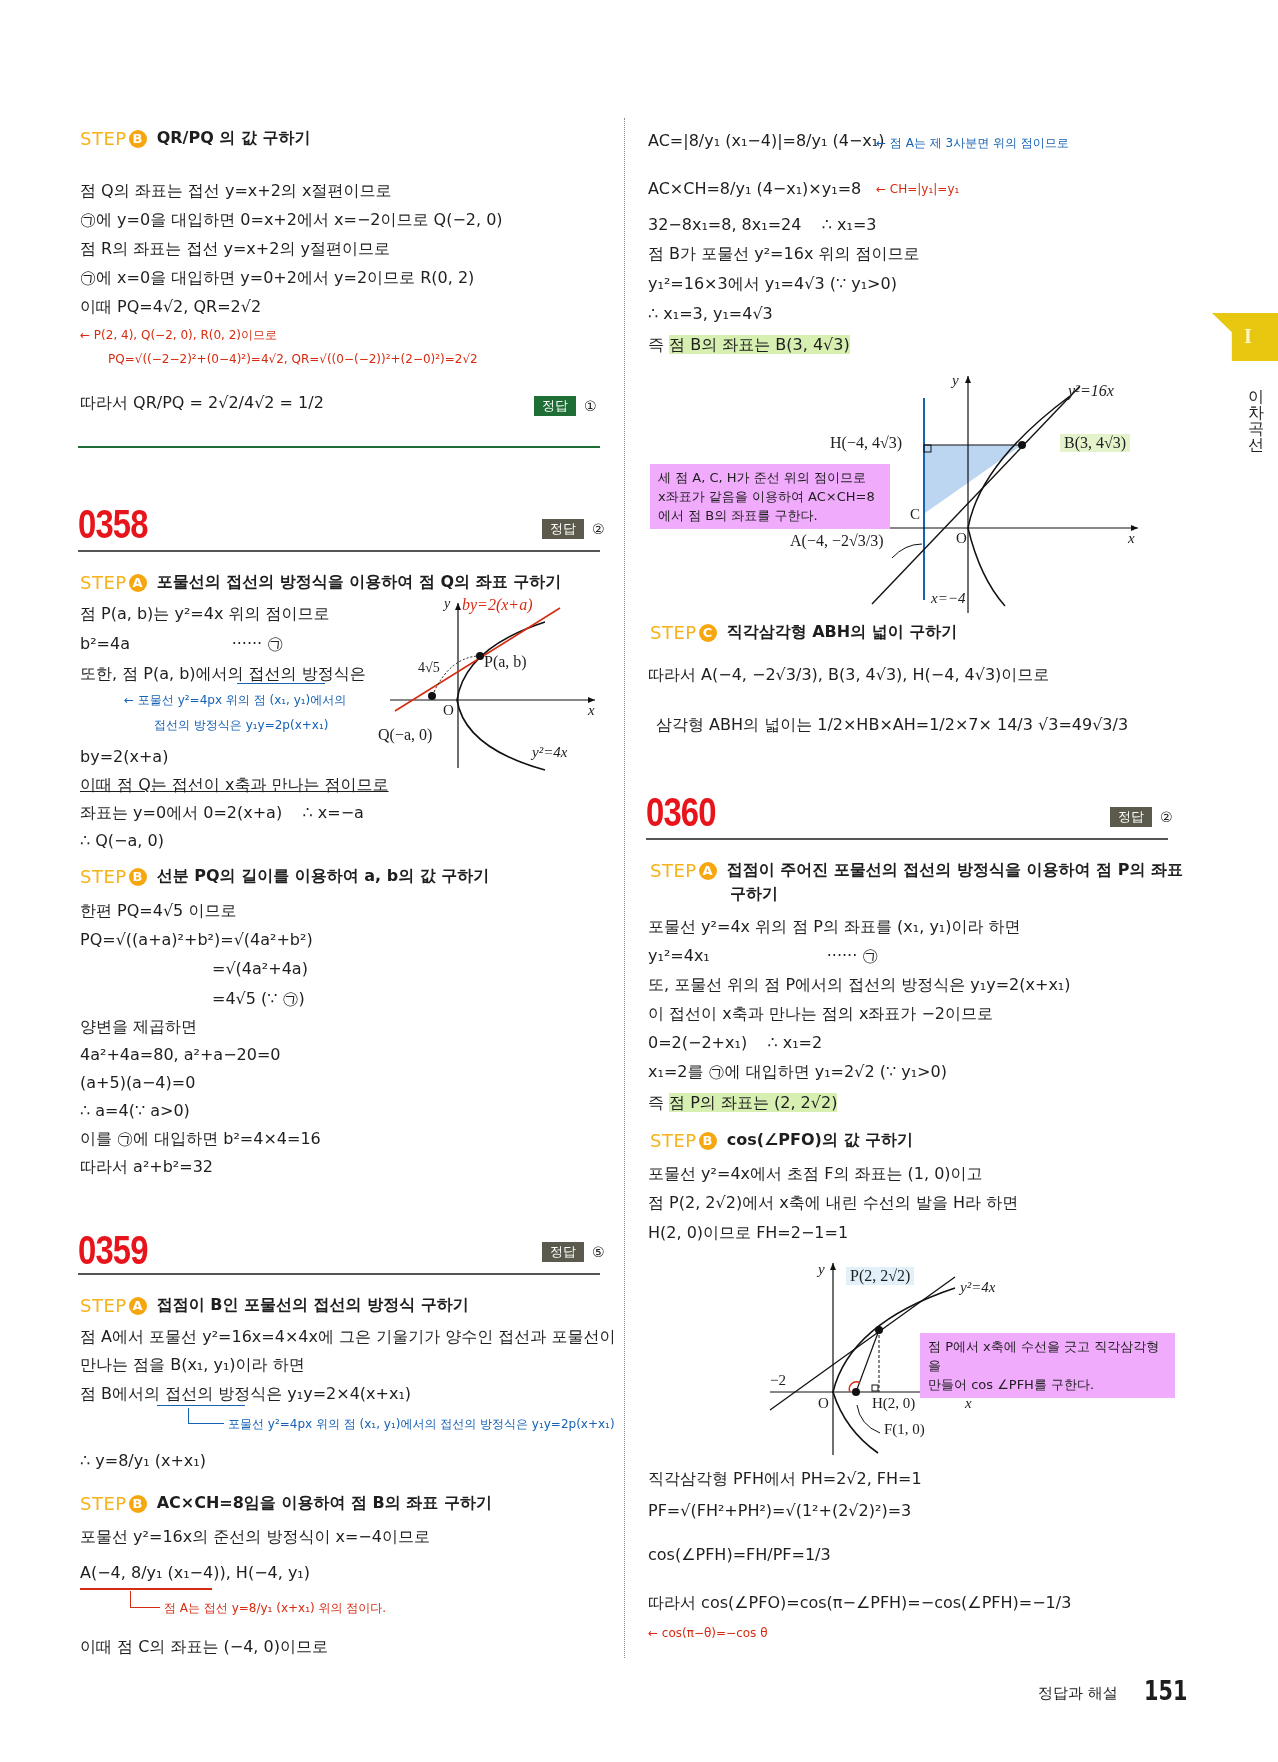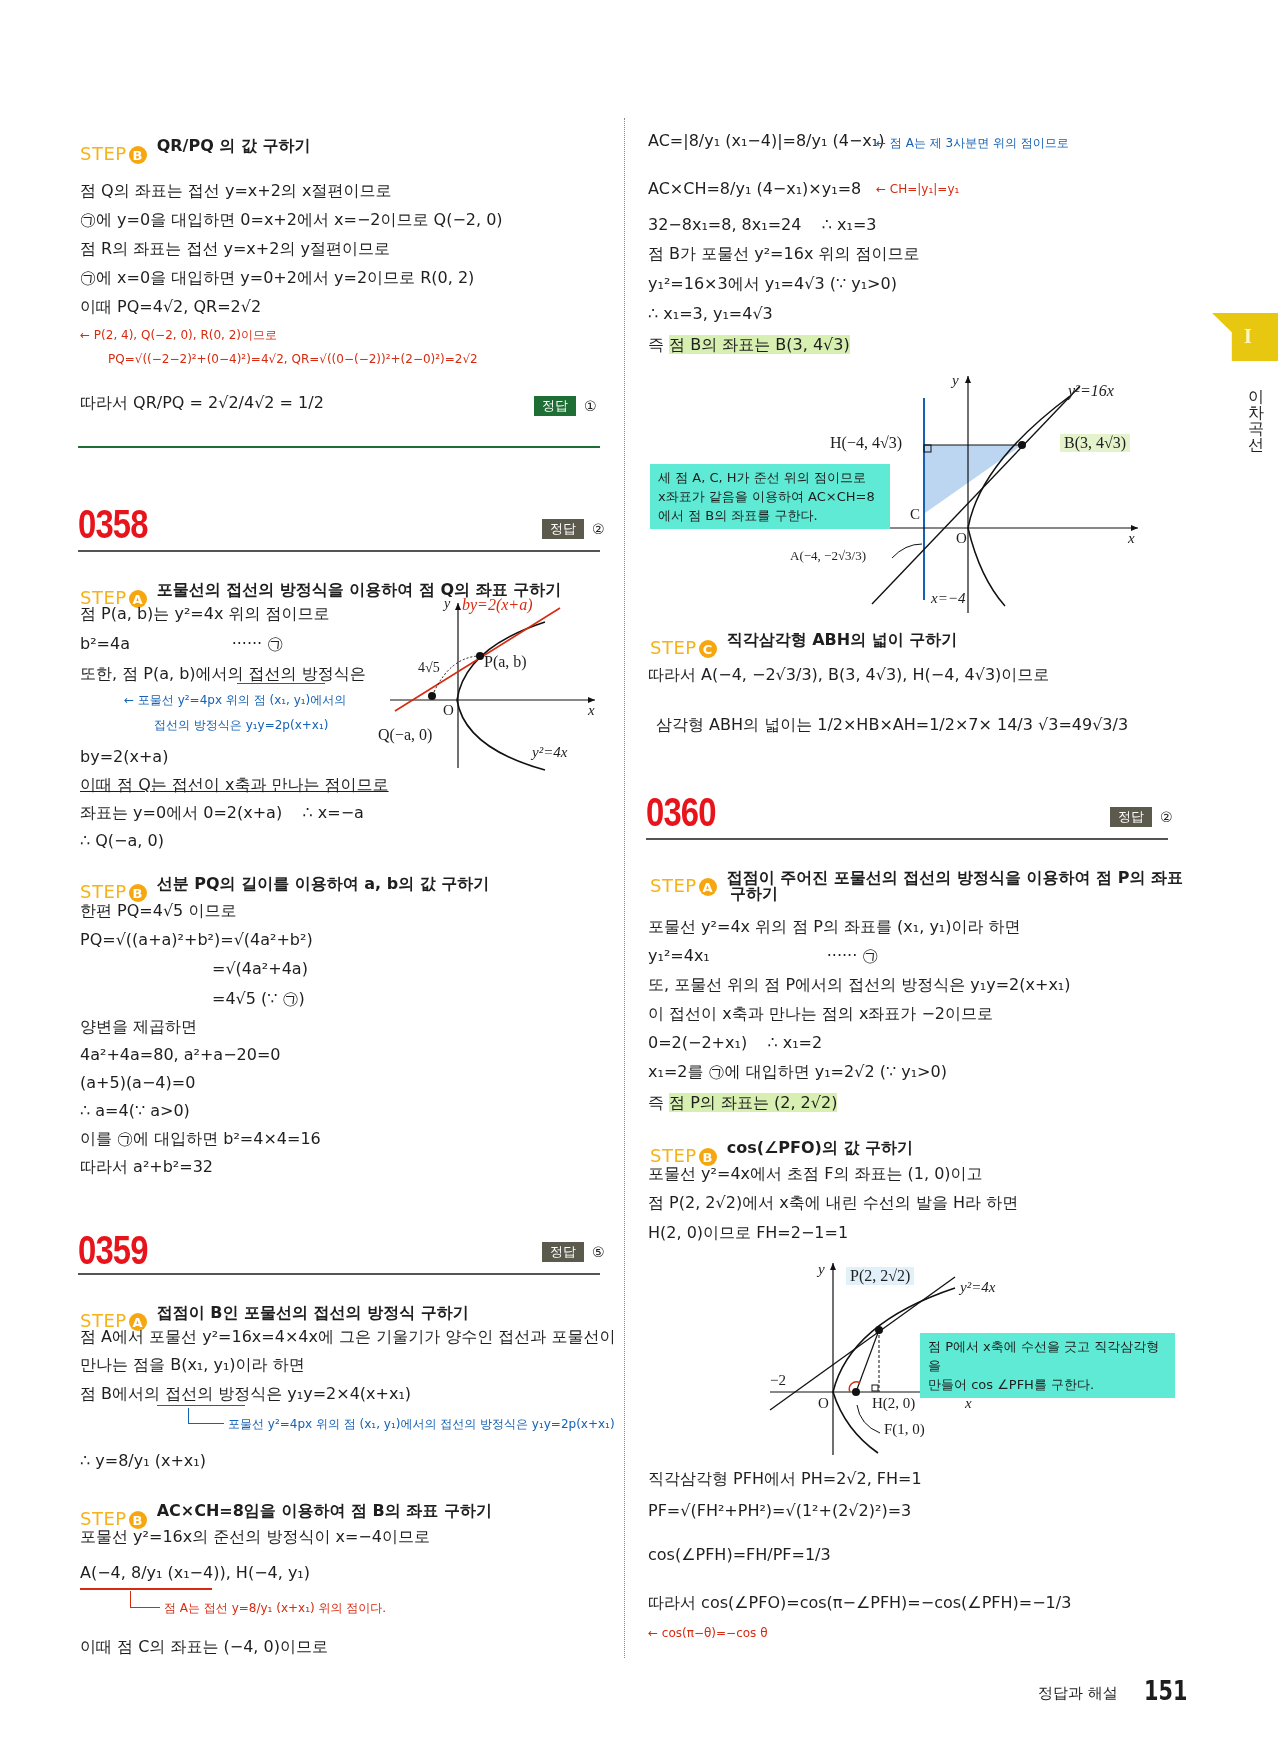--- a/index.html
+++ b/index.html
@@ -2,30 +2,30 @@
 <html><head>
 <meta charset="utf-8">
 <style>
   * { box-sizing: border-box; margin: 0; padding: 0; }
   html, body { width: 1278px; height: 1762px; background: #ffffff; overflow: hidden; }
   body { position: relative; font-family: "DejaVu Sans", "Liberation Sans", sans-serif; color: #1e1e1e; }
   .serif { font-family: "Liberation Serif", "DejaVu Serif", serif; }
   .abs { position: absolute; }
   .line { position: absolute; font-size: 16px; line-height: 22px; white-space: nowrap; }
   .step { position: absolute; font-size: 16px; font-weight: bold; white-space: nowrap; display: flex; align-items: center; gap: 10px; }
-  .step .tag { color: #f6b21a; font-weight: normal; font-size: 18px; letter-spacing: 0.5px; display: flex; align-items: flex-end; margin-top: 15px; }
+  .step .tag { color: #f6b21a; font-weight: normal; font-size: 18px; letter-spacing: 0.5px; display: flex; align-items: center; }
   .step .circ { display: inline-flex; width: 18px; height: 18px; border-radius: 50%; background: #f6a70f; color: #fff; font-size: 13px; font-weight: bold; align-items: center; justify-content: center; margin-left: 2px; }
   .prob-num { position: absolute; font-family: "Liberation Sans", sans-serif; font-weight: bold; color: #e8141b; font-size: 40px; letter-spacing: -1px; transform: scaleX(0.82); transform-origin: left; }
   .rule { position: absolute; height: 2px; background: #555; }
   .badge { position: absolute; display: flex; align-items: center; gap: 8px; font-size: 14px; }
   .badge .pill { display: inline-block; padding: 1px 8px; border-radius: 0; color: #fff; font-size: 13px; }
   .note-red { position: absolute; color: #d62b10; font-size: 12px; white-space: nowrap; }
   .note-blue { position: absolute; color: #1561b5; font-size: 12px; white-space: nowrap; }
   .hl { background: #d8efb2; }
-  .callout { position: absolute; background: #5eead4; font-size: 13px; line-height: 19px; padding: 4px 8px; }
+  .callout { position: absolute; background: #f0abfc; font-size: 13px; line-height: 19px; padding: 4px 8px; }
   .colsep { position: absolute; left: 624px; top: 118px; width: 0; height: 1540px; border-left: 1px dotted #888; }
 </style>
 </head>
 <body>
 
 <div>
 
   <div class="step" style="left:80px; top:128px;">
     <span class="tag">
         <span>STEP</span>
@@ -185,21 +185,21 @@
       <circle cx="372" cy="77" r="4" fill="#111"></circle>
       <path d="M 242 190 Q 255 176 272 176" fill="none" stroke="#111"></path>
     </svg>
     <div class="abs serif" style="left:302px; top:4px; font-style:italic; font-size:15px;">y</div>
     <div class="abs serif" style="left:418px; top:14px; font-style:italic; font-size:16px;">y²=16x</div>
     <div class="abs serif" style="left:180px; top:66px; font-size:16px;">H(−4, 4√3)</div>
     <div class="abs serif" style="left:410px; top:66px; font-size:16px; background:#e5f3cd; padding:0 4px;">B(3, 4√3)</div>
     <div class="abs serif" style="left:260px; top:138px; font-size:15px;">C</div>
     <div class="abs serif" style="left:306px; top:162px; font-size:15px;">O</div>
     <div class="abs serif" style="left:478px; top:162px; font-style:italic; font-size:15px;">x</div>
-    <div class="abs serif" style="left:140px; top:180px; font-size:13px;">A(−4, −2√3/3)</div>
+    <div class="abs serif" style="left:140px; top:164px; font-size:16px;">A(−4, −2√3/3)</div>
     <div class="abs serif" style="left:258px; top:222px; font-style:italic; font-size:15px;margin-left:23px;">x=−4</div>
     <div class="callout" style="left:0px; top:96px; width:240px;">
       <div>세 점 A, C, H가 준선 위의 점이므로</div>
       <div>x좌표가 같음을 이용하여 AC×CH=8</div>
       <div>에서 점 B의 좌표를 구한다.</div>
     </div>
   </div>
 
   <div class="step" style="left:650px; top:622px;">
     <span class="tag">

